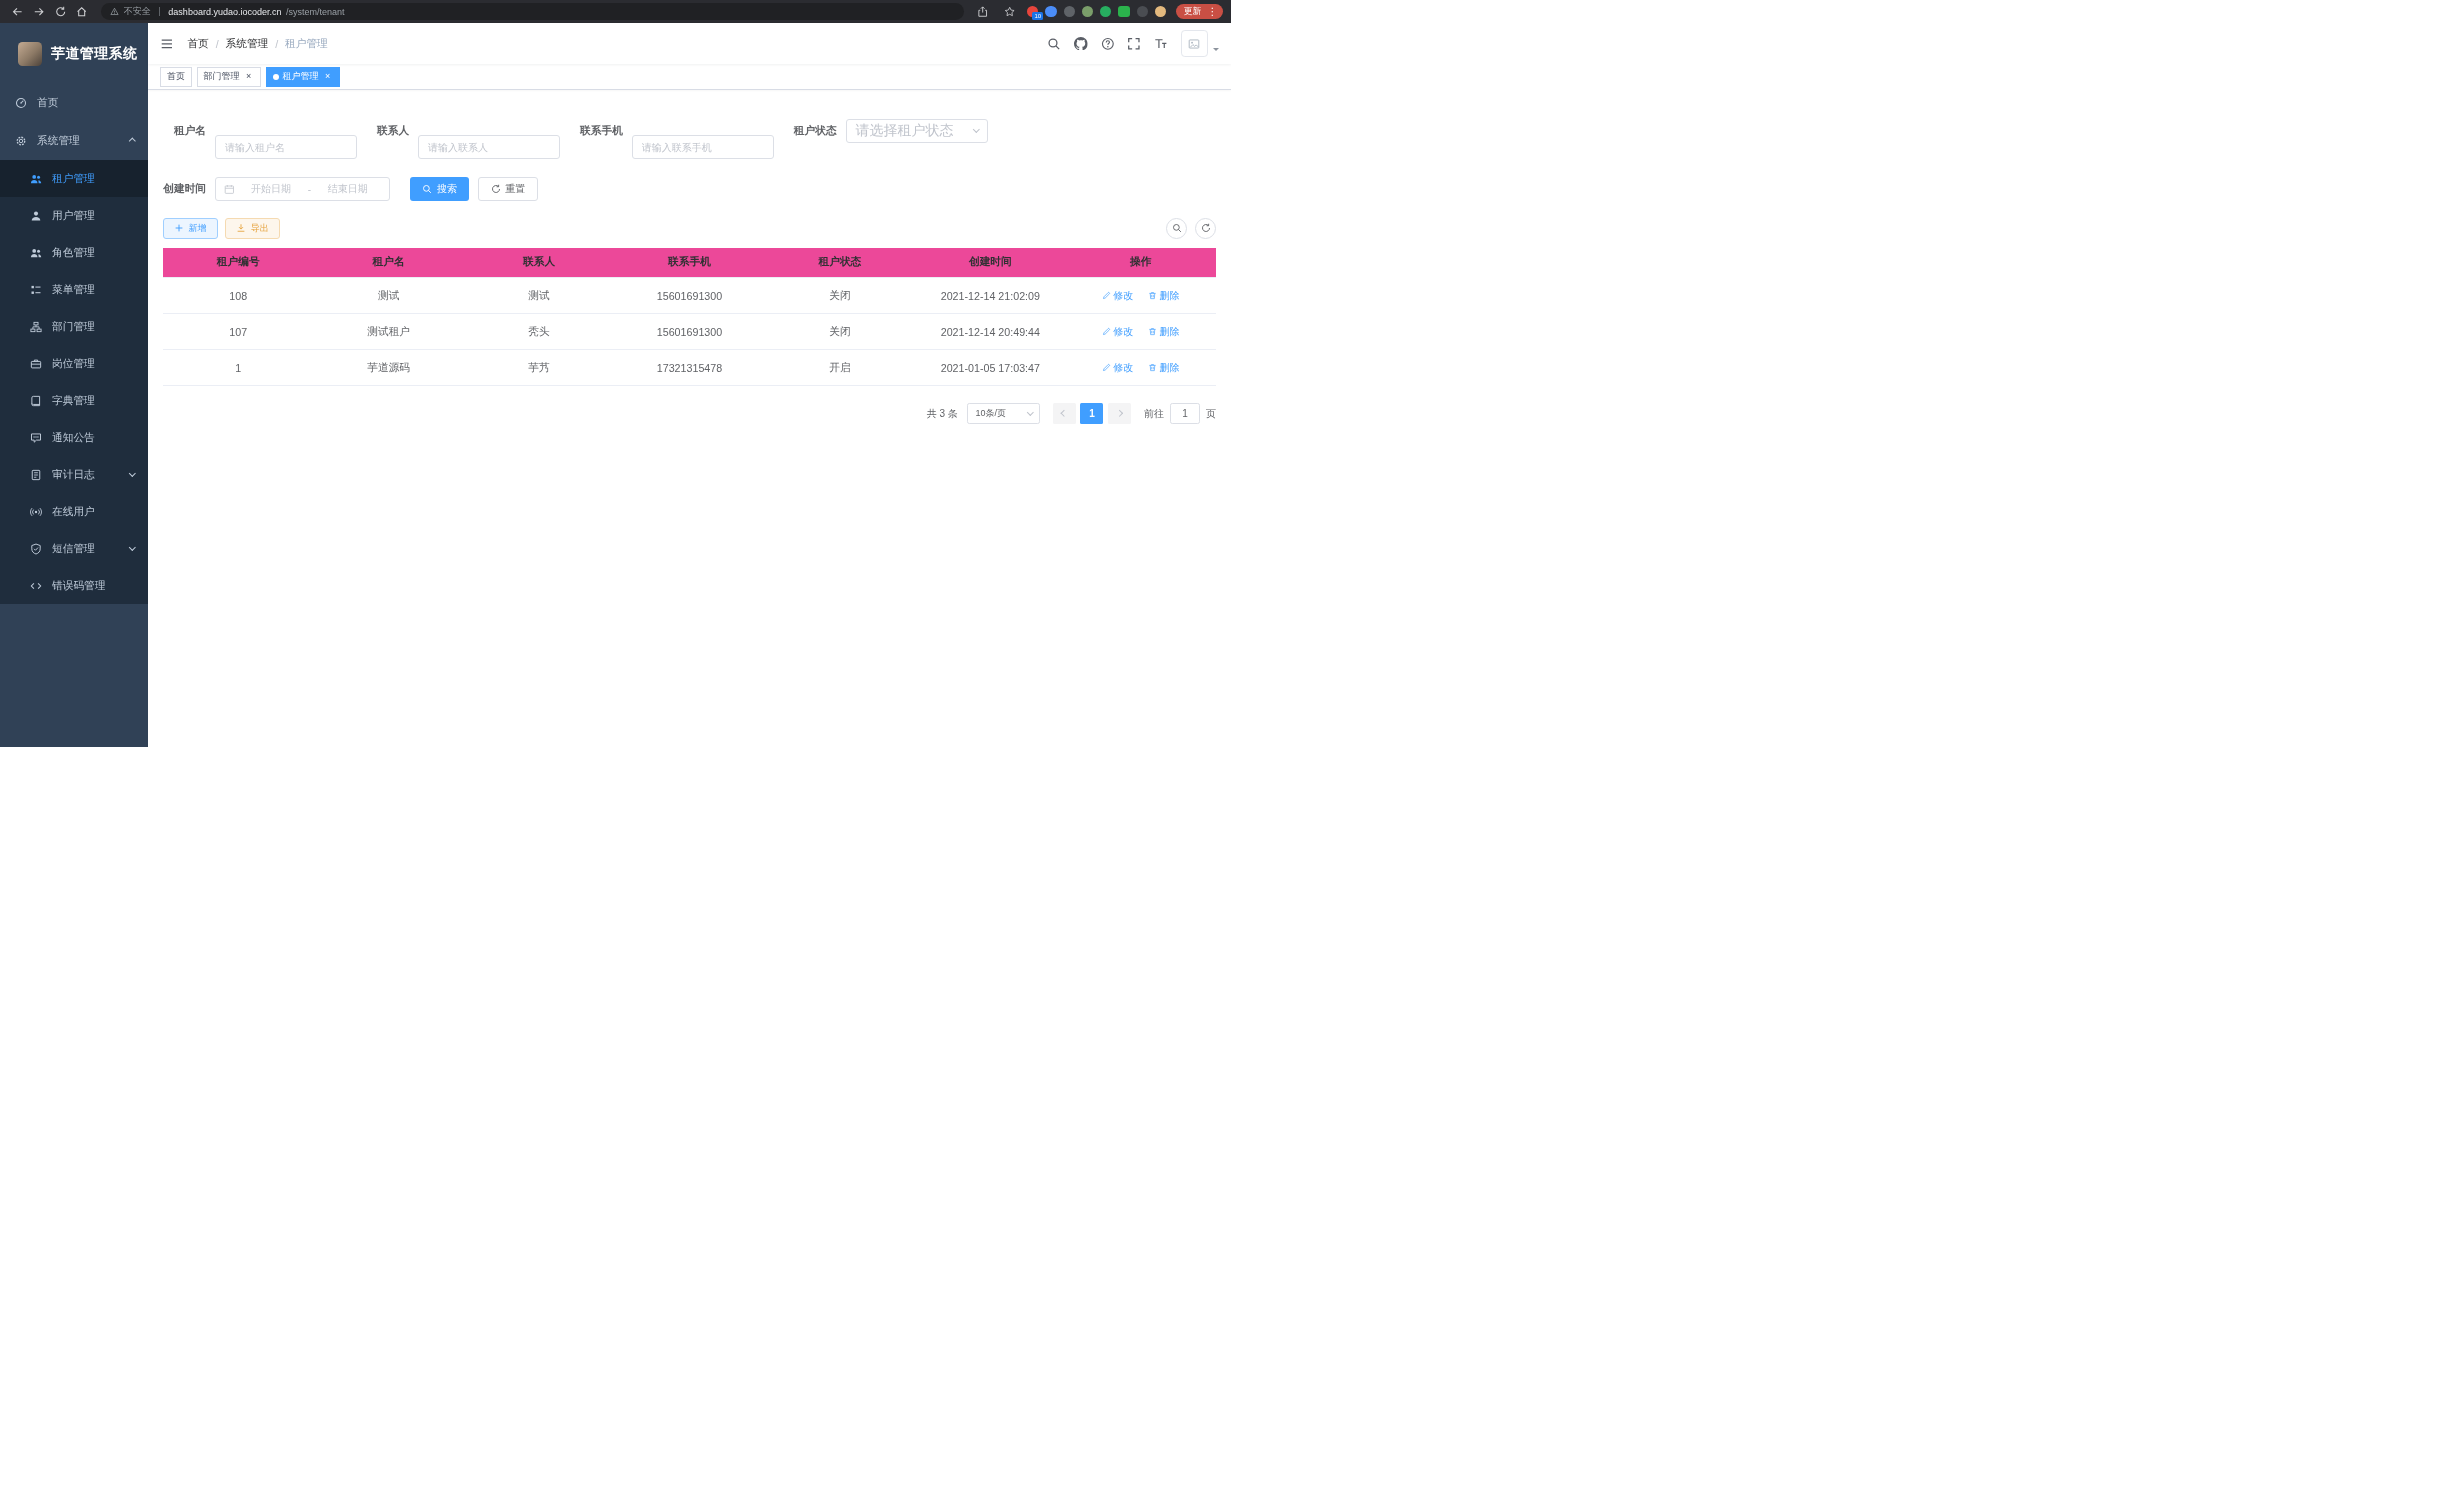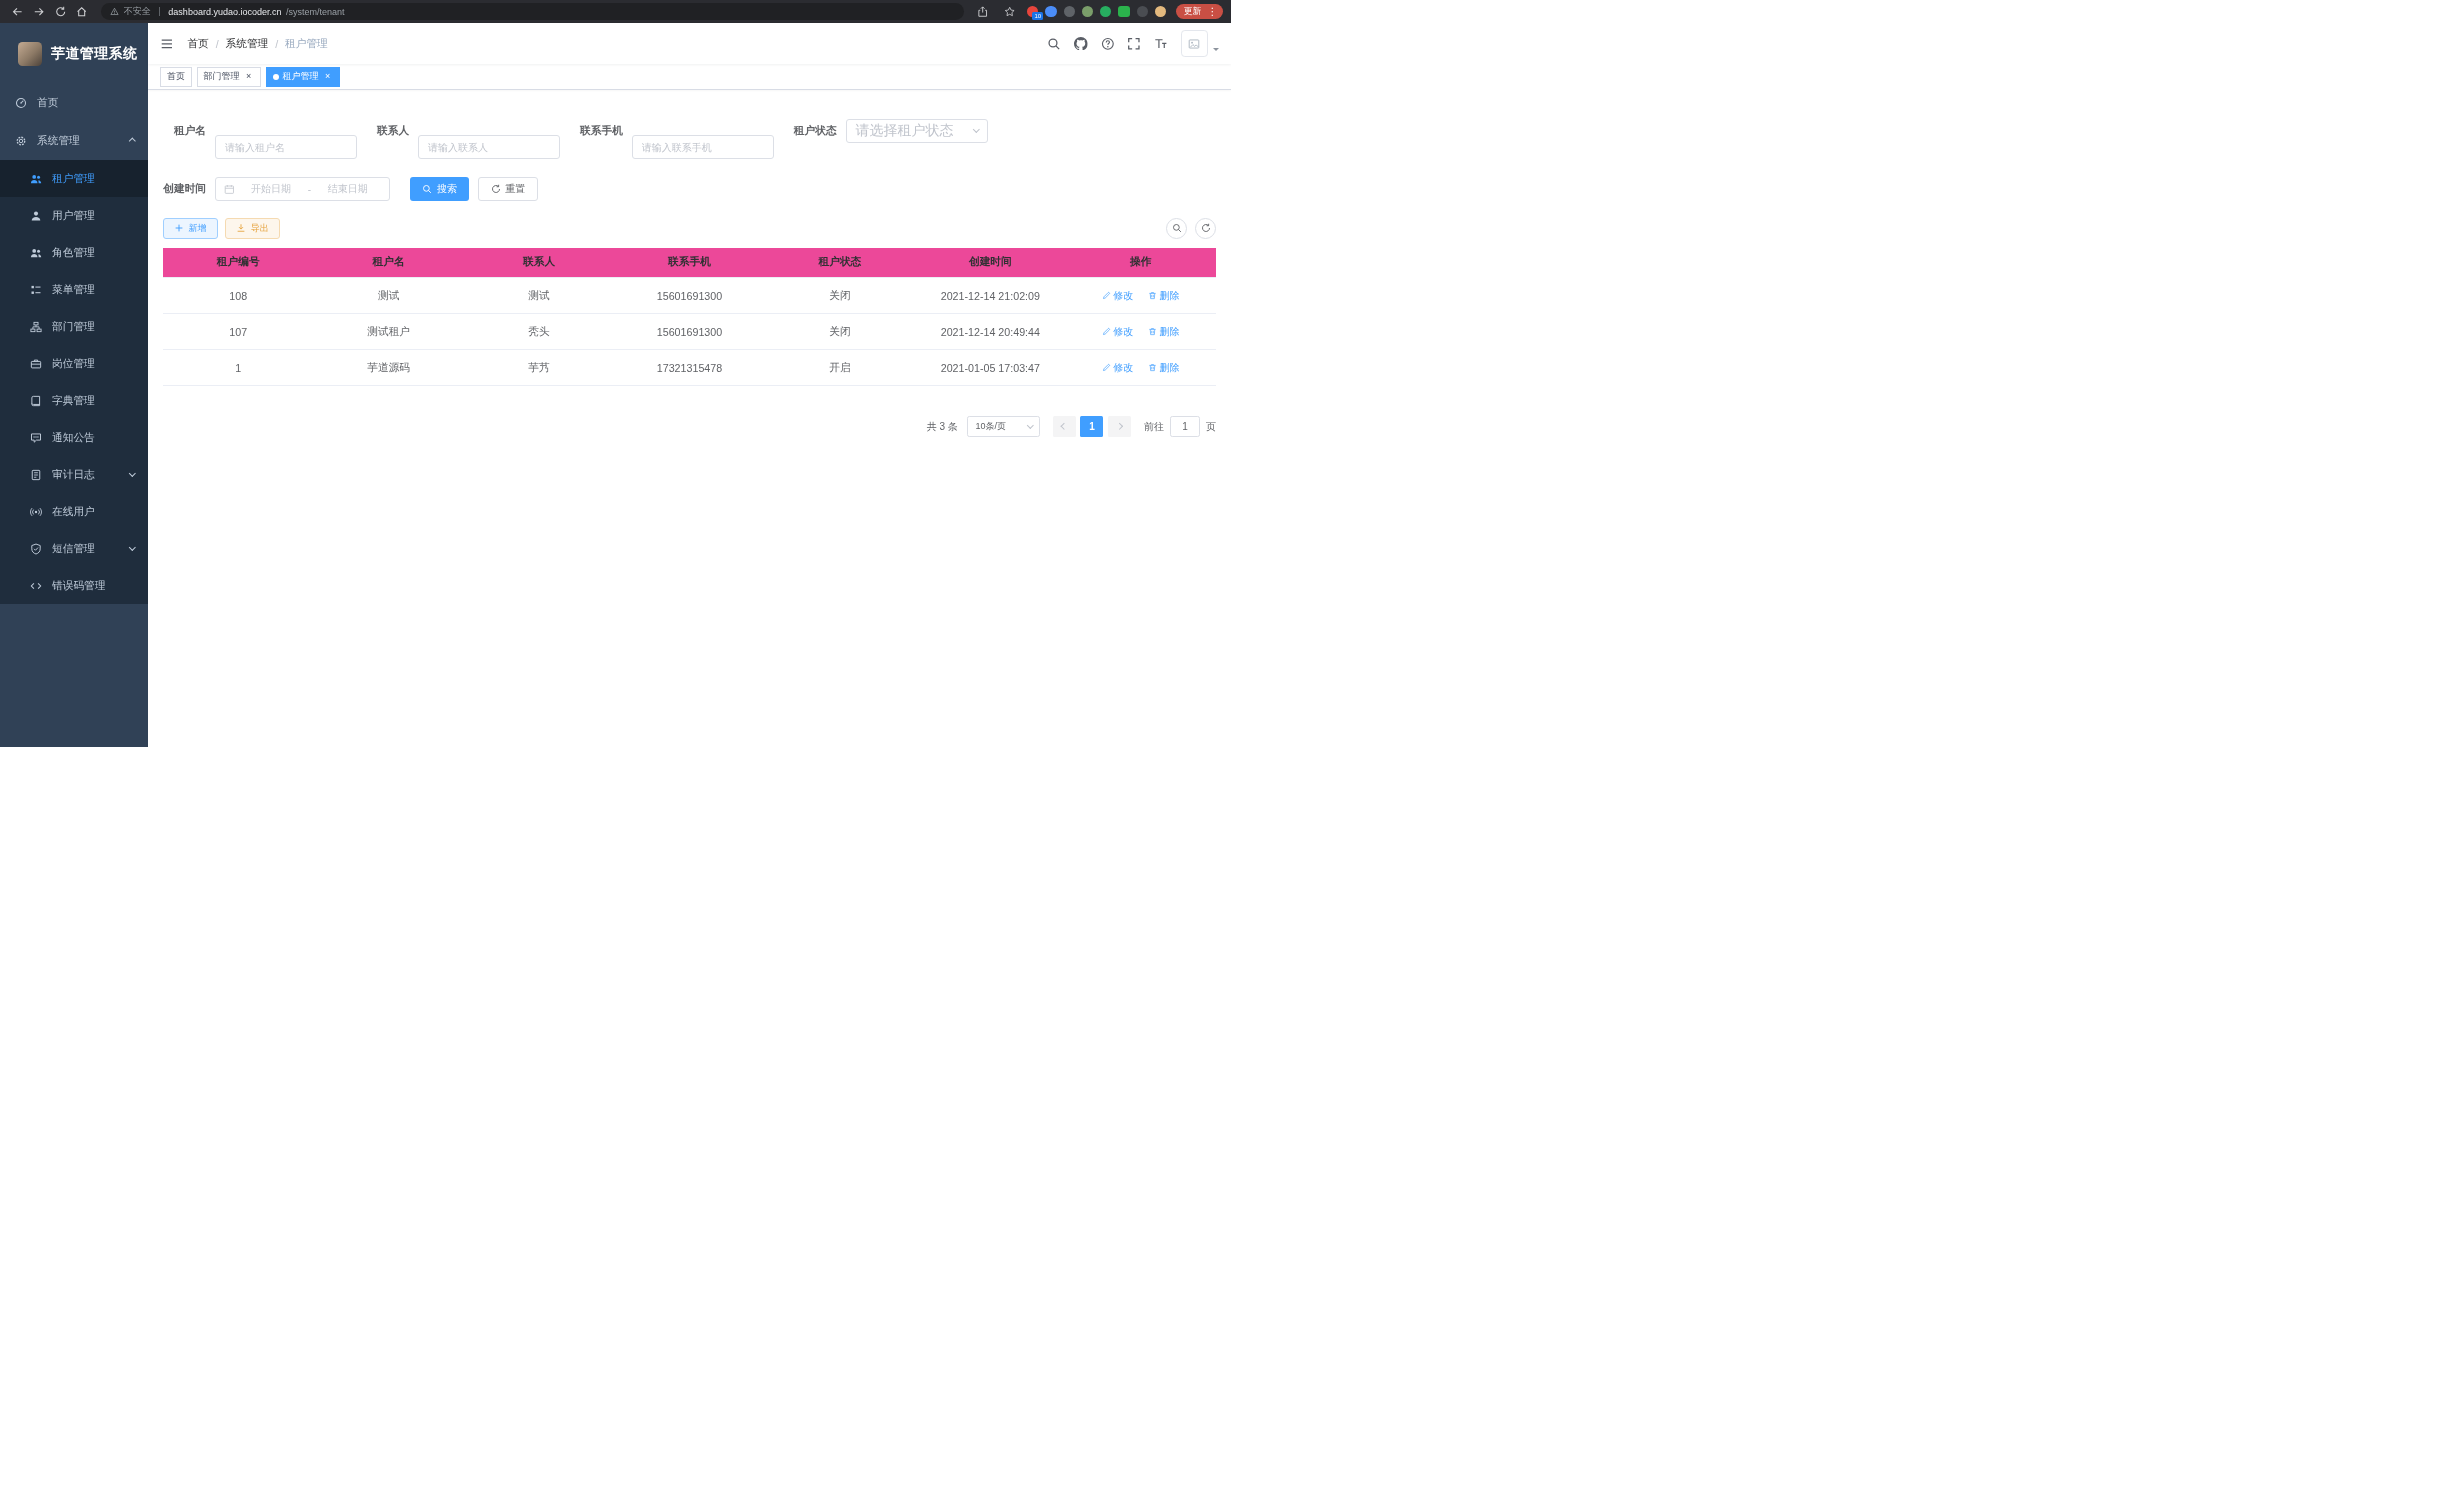--- a/index.html
+++ b/index.html
@@ -96,21 +96,21 @@
   .tool-circles { margin-left:auto; display:flex; gap:7.6px; }
   .circle-btn { width:21px; height:21px; border-radius:50%; border:0.8px solid #dcdfe6; background:#fff; display:flex; align-items:center; justify-content:center; color:#606266; cursor:pointer; }
   .circle-btn .ic { width:10px; height:10px; }
 
   .dtable { width:100%; border-collapse:collapse; table-layout:fixed; font-size:10.7px; }
   .dtable th { height:30px; background:#ec4899; color:#303133; font-weight:700; border-bottom:0.8px solid #ebeef5; text-align:center; }
   .dtable td { height:36px; border-bottom:0.8px solid #ebeef5; color:#606266; text-align:center; }
   .tlink { color:#409eff; display:inline-flex; align-items:center; gap:2.3px; margin:0 6px; cursor:pointer; font-size:10px; text-decoration:none; }
   .tlink .ic { width:9px; height:9px; }
 
-  .pager { display:flex; align-items:center; justify-content:flex-end; margin-top:30px; font-size:10px; color:#606266; }
+  .pager { display:flex; align-items:center; justify-content:flex-end; margin-top:17px; font-size:10px; color:#606266; }
   .ptotal { margin-right:9px; }
   .psize { width:73px; height:21px; border:0.8px solid #dcdfe6; border-radius:2.3px; display:flex; align-items:center; padding:0 6px 0 7.6px; font-size:9px; color:#606266; margin-right:10.7px; cursor:pointer; }
   .psize .ph { flex:1; }
   .pbtn { min-width:23px; height:21px; background:#f4f4f5; border-radius:1.5px; display:flex; align-items:center; justify-content:center; color:#c0c4cc; cursor:pointer; margin:0 2.3px; }
   .pnum { min-width:23px; height:21px; background:#409eff; color:#fff; border-radius:1.5px; display:flex; align-items:center; justify-content:center; margin:0 2.3px; font-weight:700; cursor:pointer; }
   .goto-label { margin-left:10.7px; }
   .goto-input { width:30px; height:21px; border:0.8px solid #dcdfe6; border-radius:2.3px; text-align:center; font-size:10px; color:#606266; margin:0 6px; outline:none; font-family:inherit; }
 </style>
 </head>
 <body>

